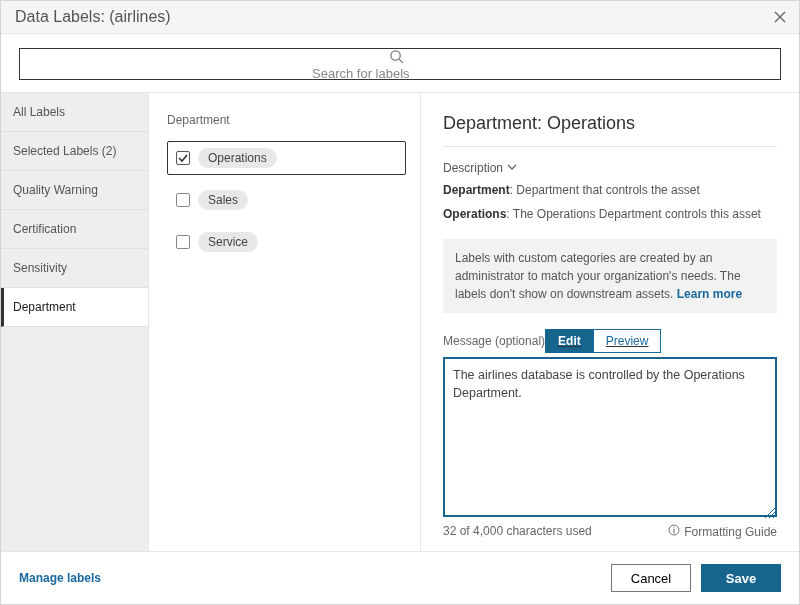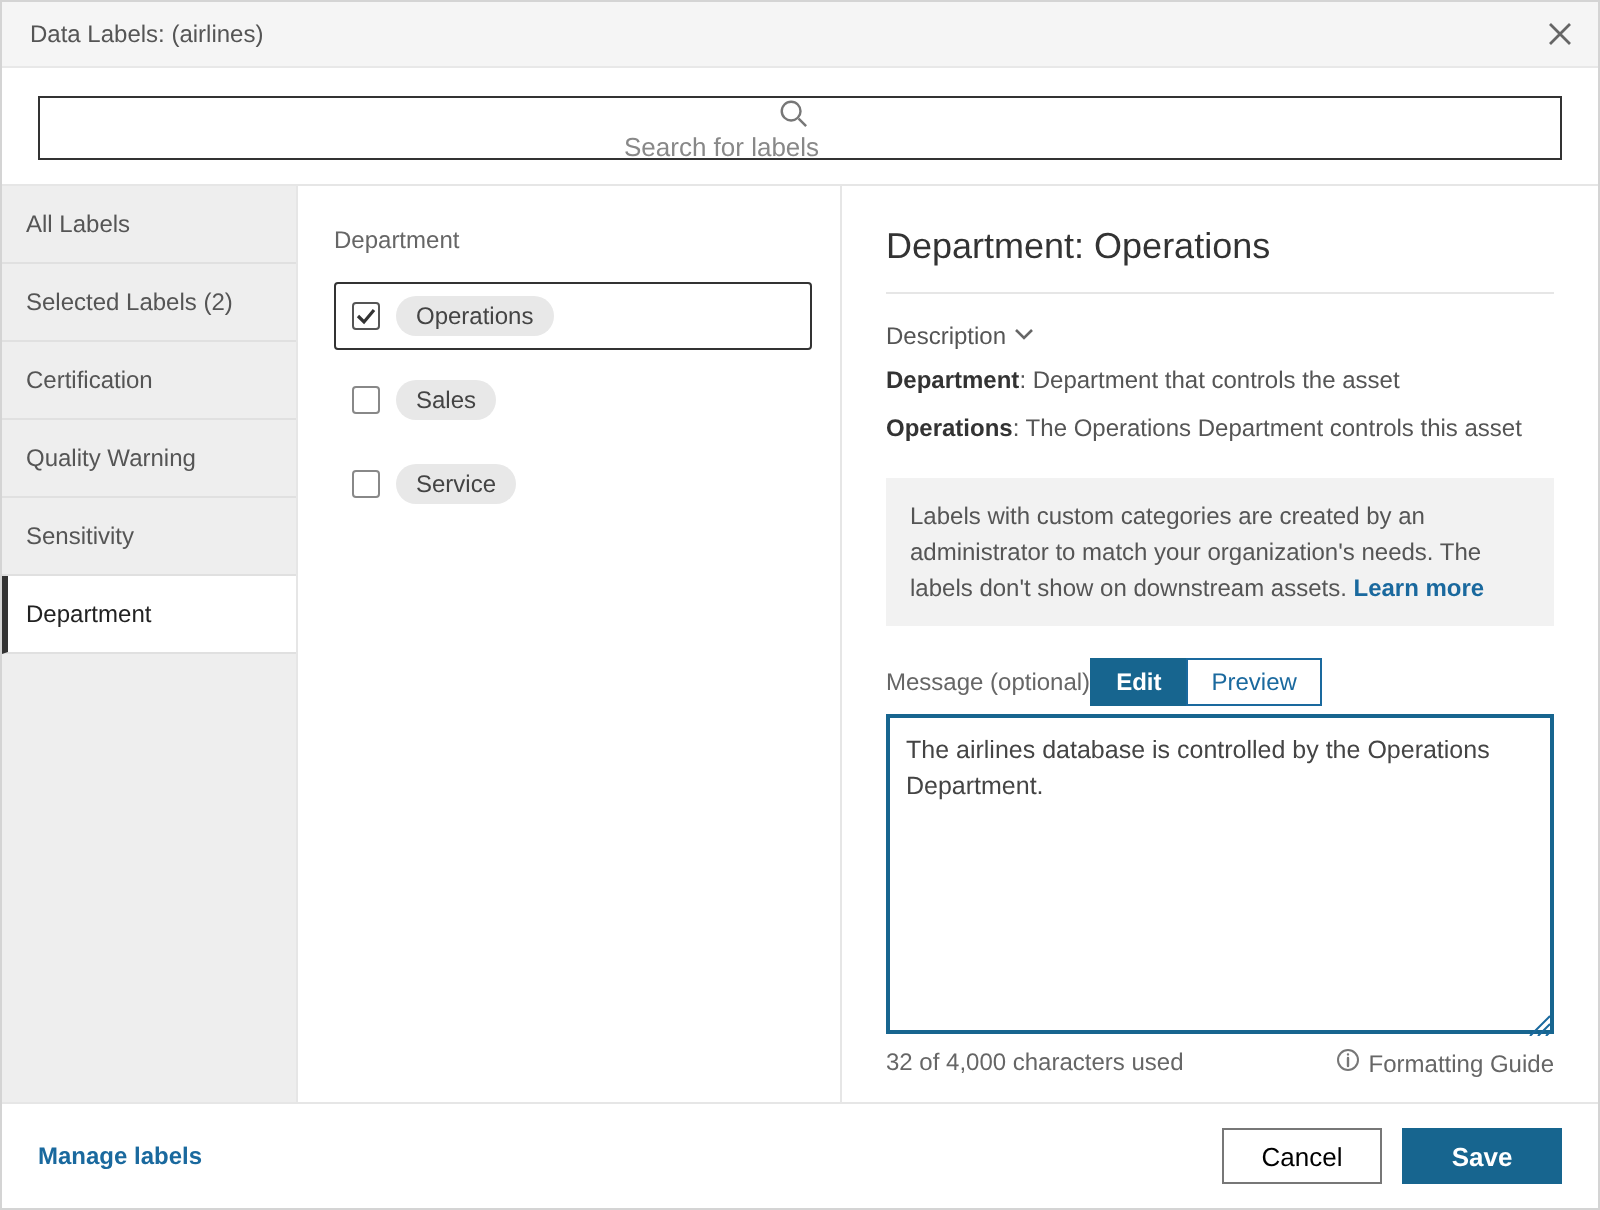--- a/index.html
+++ b/index.html
@@ -1,19 +1,19 @@
 <!DOCTYPE html>
 <html><head>
 <meta charset="utf-8">
 <style>
   * { box-sizing: border-box; }
   html, body { margin: 0; padding: 0; font-family: -apple-system, BlinkMacSystemFont, "Segoe UI", Arial, sans-serif; font-size: 12px; color: #333; background: #fff; }
   .dialog { width: 800px; height: 605px; border: 1px solid #d4d4d4; display: flex; flex-direction: column; }
   .titlebar { display: flex; align-items: center; justify-content: space-between; padding: 7px 10px 7px 14px; background: #f5f5f5; border-bottom: 1px solid #e8e8e8; }
-  .titlebar .title { color: #555; font-size: 12px; }
+  .titlebar .title { color: #555; font-size: 16px; }
   .close-x { width: 18px; height: 18px; display: inline-flex; align-items: center; justify-content: center; cursor: pointer; color: #666; }
   .search-row { padding: 14px 18px 12px 18px; }
   .search-wrap { border: 1px solid #333; display: flex; align-items: center; height: 32px; padding: 0 8px; flex-direction: column; }
   .search-wrap input { border: 0; outline: 0; flex: 1; font-size: 13px; color: #333; background: transparent; }
   .search-wrap input::placeholder { color: #888; }
   .search-icon { width: 16px; height: 16px; margin-right: 6px; color: #666; }
 
   .body { flex: 1; display: flex; min-height: 0; border-top: 1px solid #e6e6e6; }
   .sidebar { width: 148px; background: #eee; border-right: 1px solid #e6e6e6; }
   .side-item { padding: 12px 12px; border-bottom: 1px solid #e0e0e0; color: #555; cursor: pointer; font-size: 12px; }
@@ -31,21 +31,21 @@
   .detail h2 { margin: 0 0 8px 0; font-weight: 400; font-size: 18px; color: #333; }
   .hr { border: 0; border-top: 1px solid #e6e6e6; margin: 4px 0 14px 0; }
   .desc-toggle { color: #555; display: inline-flex; align-items: center; gap: 4px; cursor: pointer; margin-bottom: 6px; }
   .kv { font-size: 12px; color: #555; margin-bottom: 6px; line-height: 1.5; }
   .kv b { color: #333; font-weight: 600; }
   .info-box { background: #f2f2f2; padding: 10px 12px; color: #555; font-size: 12px; line-height: 1.5; margin-top: 10px; }
   .info-box a { color: #1a699e; text-decoration: none; font-weight: 600; cursor: pointer; }
 
   .msg-head { display: flex; align-items: center; margin-top: 16px; margin-bottom: 4px; }
   .msg-head .lbl { color: #666; font-size: 12px; }
-  .tabset { display: flex; }
+  .tabset { display: flex; text-decoration: underline; }
   .tabbtn { border: 1px solid #1a699e; padding: 4px 12px; font-size: 12px; cursor: pointer; background: #fff; color: #1a699e; }
   .tabbtn.active { background: #17658f; color: #fff; border-color: #17658f; font-weight: 600; }
   .tabbtn:first-child { border-right: 0; }
 
   .msgbox { border: 2px solid #17658f; height: 160px; padding: 8px; font-size: 12.5px; color: #444; resize: none; outline: none; width: 100%; font-family: inherit; line-height: 1.4; position: relative; }
   .msgbox-wrap { position: relative; }
   .resize-h { position: absolute; right: 2px; bottom: 2px; width: 12px; height: 12px; }
   .resize-h svg { display:block; }
 
   .msg-foot { display: flex; justify-content: space-between; color: #666; font-size: 12px; margin-top: 4px; }
@@ -81,22 +81,22 @@
       </span>
       <input type="text" placeholder="Search for labels" style="">
     </div>
   </div>
 
   <div class="body">
 
     <div class="sidebar">
       <div class="side-item">All Labels</div>
       <div class="side-item">Selected Labels (2)</div>
+      <div class="side-item">Quality Warning</div>
       <div class="side-item">Certification</div>
-      <div class="side-item">Quality Warning</div>
       <div class="side-item">Sensitivity</div>
       <div class="side-item active">Department</div>
     </div>
 
     <div class="mid">
       <h4>Department</h4>
 
       <div class="opt sel">
         <span class="chk checked">
           <svg width="10" height="10" viewBox="0 0 10 10">

